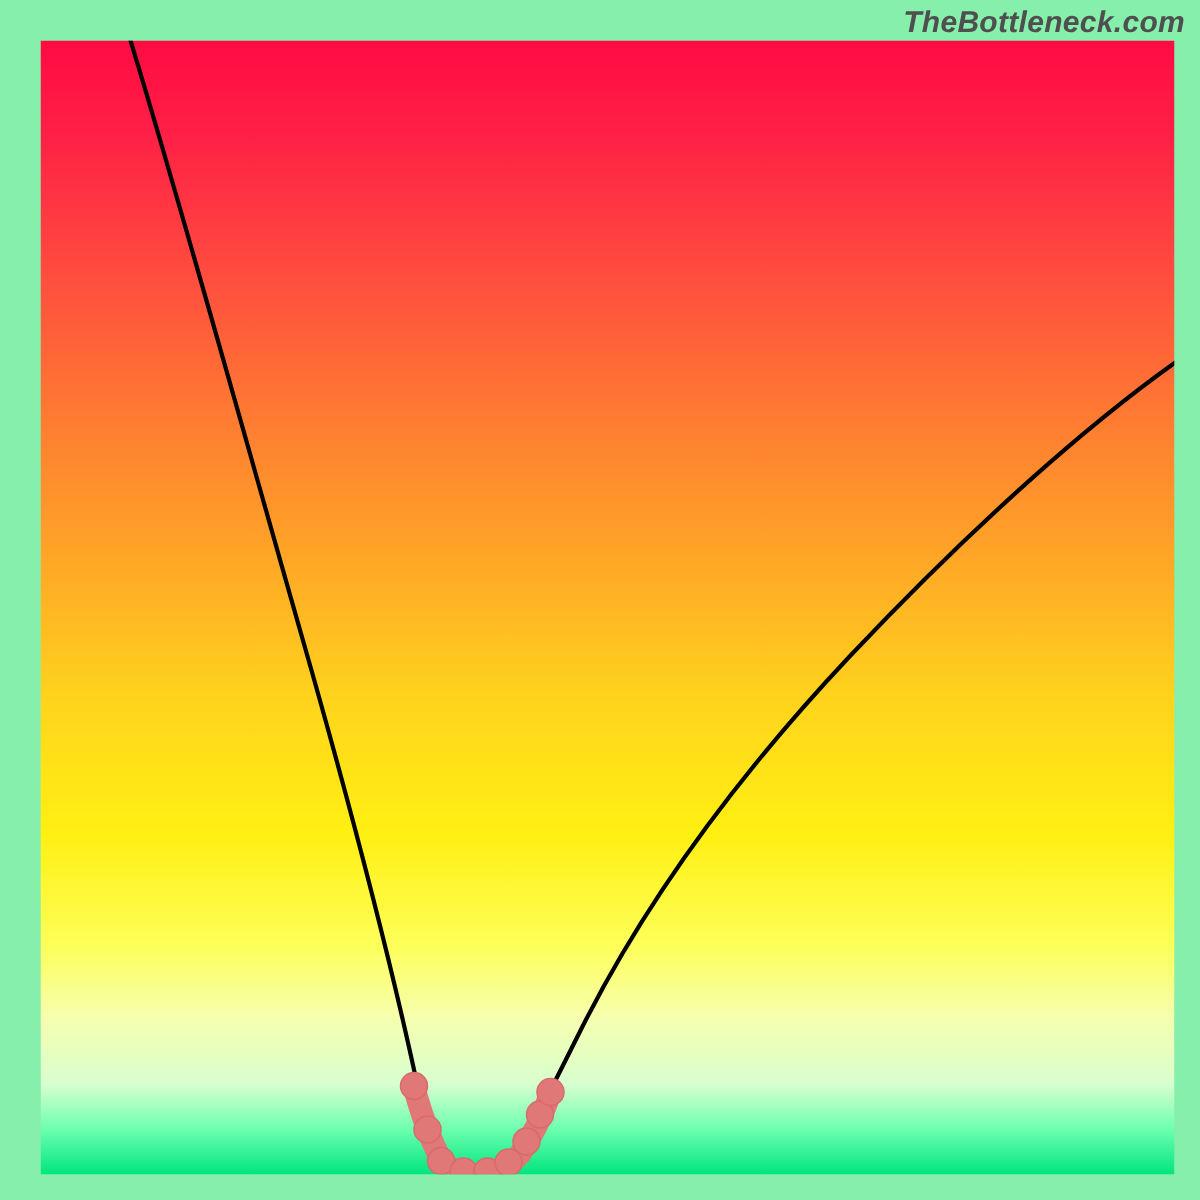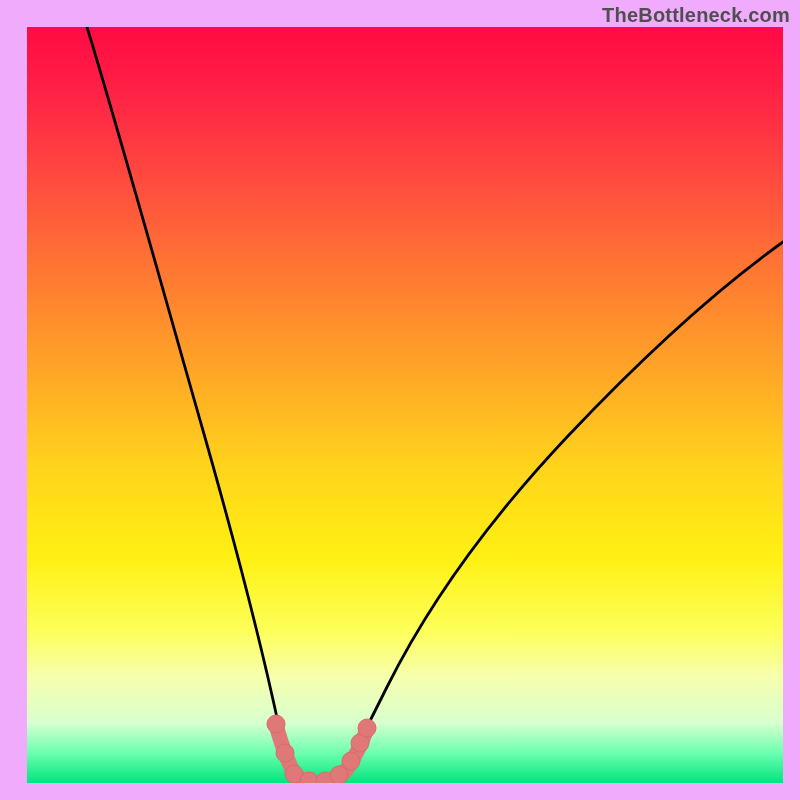--- a/index.html
+++ b/index.html
@@ -7,21 +7,22 @@
     padding: 0;
     width: 800px;
     height: 800px;
     background: #000;
     overflow: hidden;
     font-family: Arial, Helvetica, sans-serif;
   }
   .frame {
     position: absolute;
     inset: 0;
-    background: #f0abfc;
+    background: #86efac;
+    font-style: italic;
   }
   .plot-area {
     position: absolute;
     left: 27px;
     top: 27px;
     width: 756px;
     height: 756px;
     overflow: hidden;
   }
   .gradient-bg {

